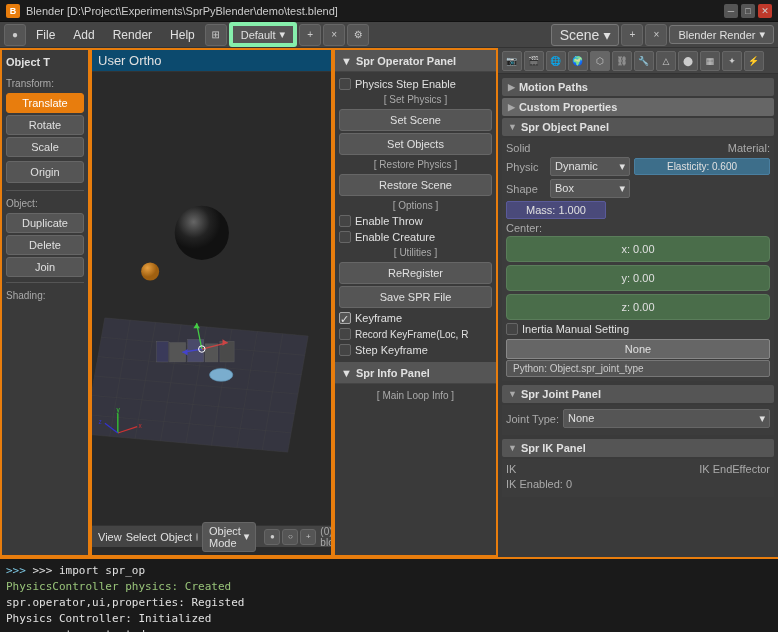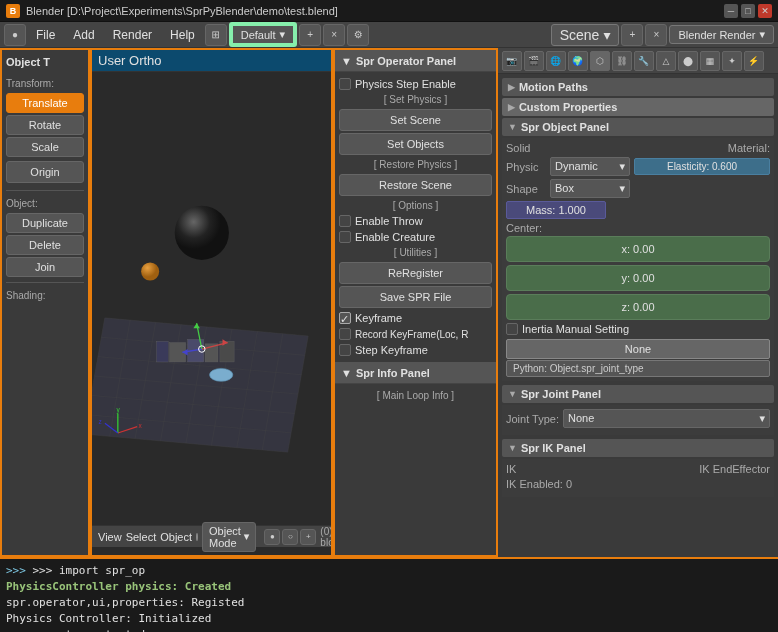--- a/index.html
+++ b/index.html
@@ -355,21 +355,21 @@
       overflow: hidden;
     }
     .console-text {
       padding: 4px 6px;
       font-family: monospace;
       font-size: 11px;
       color: #e0e0e0;
       line-height: 16px;
     }
     .console-text .prompt { color: #7ec8e3; }
-    .console-text .green { color: #98c379; font-weight: bold; }
+    .console-text .green { color: #98c379; }
 
     
     .viewport-status {
       position: absolute;
       bottom: 8px; left: 0; right: 0;
       height: 22px;
       background: #444;
       display: flex;
       align-items: center;
       padding: 0 6px;

